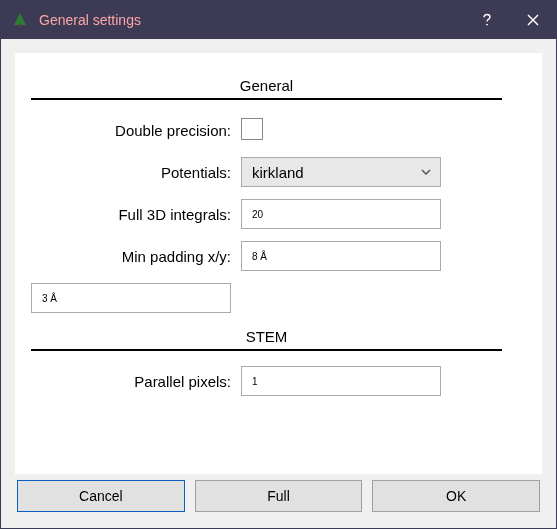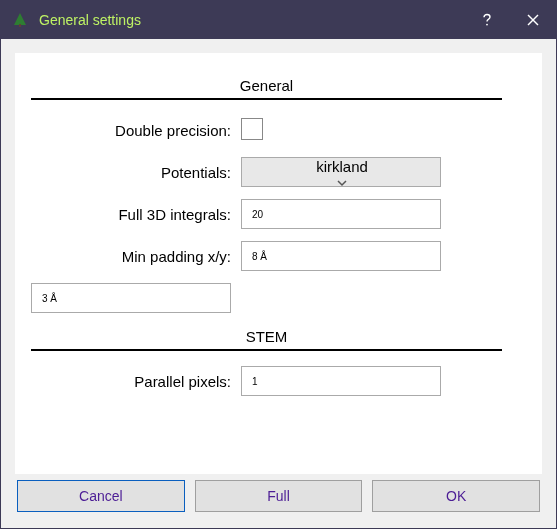--- a/index.html
+++ b/index.html
@@ -16,21 +16,21 @@
     width: 557px;
     height: 529px;
     background: #f0f0f0;
     border: 1px solid #3d3a56;
     display: flex;
     flex-direction: column;
   }
   .titlebar {
     height: 38px;
     background: #3d3a56;
-    color: #bef264;
+    color: #fca5a5;
     display: flex;
     align-items: center;
     padding: 0 0 0 10px;
     flex: 0 0 auto;
   }
   .titlebar .app-icon {
     width: 18px; height: 18px; margin-right: 10px;
     display:flex;align-items:center;justify-content:center;
   }
   .titlebar .title { flex: 0 0 auto; font-size: 14px; }
@@ -75,21 +75,20 @@
   .checkbox {
     width:22px;height:22px;border:1px solid #888;background:#fff;display:inline-block;
   }
   .select {
     width: 200px; height:30px;
     border:1px solid #aaa;
     background:#e8e8e8;
     display:flex;align-items:center;justify-content:space-between;
     padding:0 8px 0 10px;
     font-size:15px;
-    flex-direction:column;
   }
   .select .chev { color:#444; }
   .textbox {
     width: 200px; height:30px;
     border:1px solid #aaa;background:#fff;
     padding:0 10px;
     font-size:10px;
     display:flex;align-items:center;
     color:#000;
   }
@@ -99,21 +98,21 @@
     gap:10px;
     padding: 6px 2px 2px 2px;
   }
   .btn {
     flex:1 1 0;
     height:32px;
     border:1.5px solid #9f9f9f;
     background:#e1e1e1;
     display:flex;align-items:center;justify-content:center;
     font-size:14px;
-    color:#4c1d95;
+    color:#000000;
   }
   .btn.primary { border-color:#0a5fbf; }
 </style>
 </head>
 <body>
 
 <div class="window">
 
   <div class="titlebar">
     <span class="app-icon">

